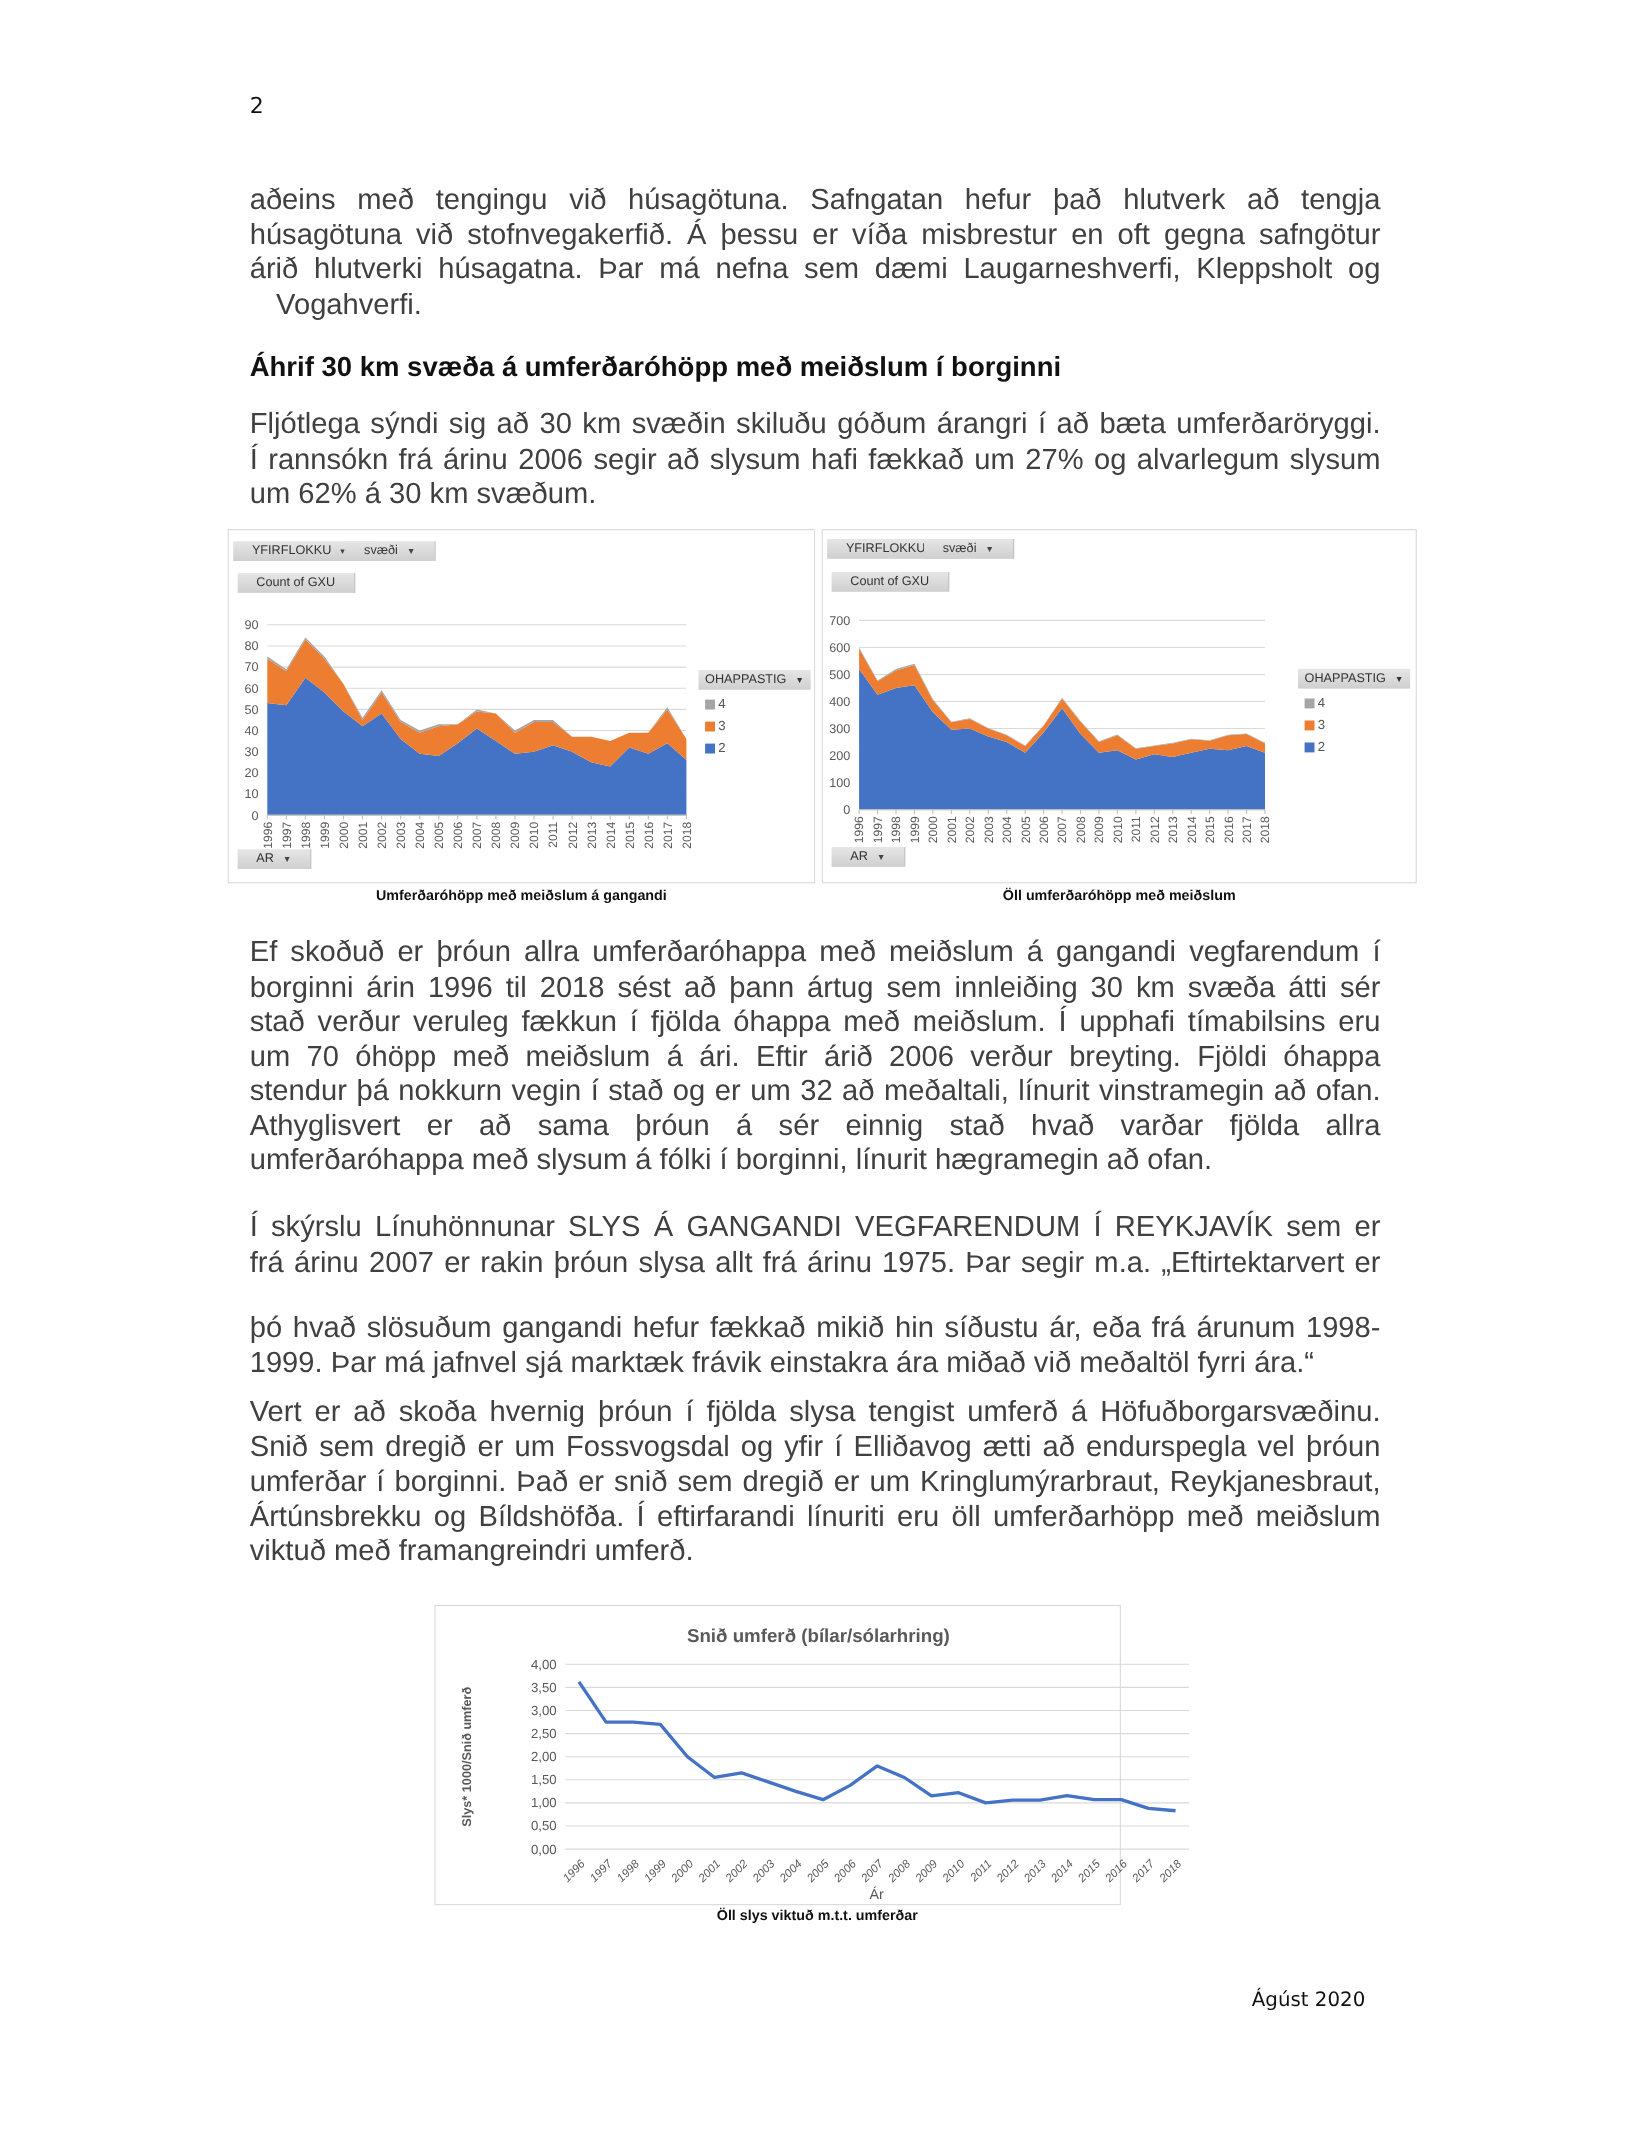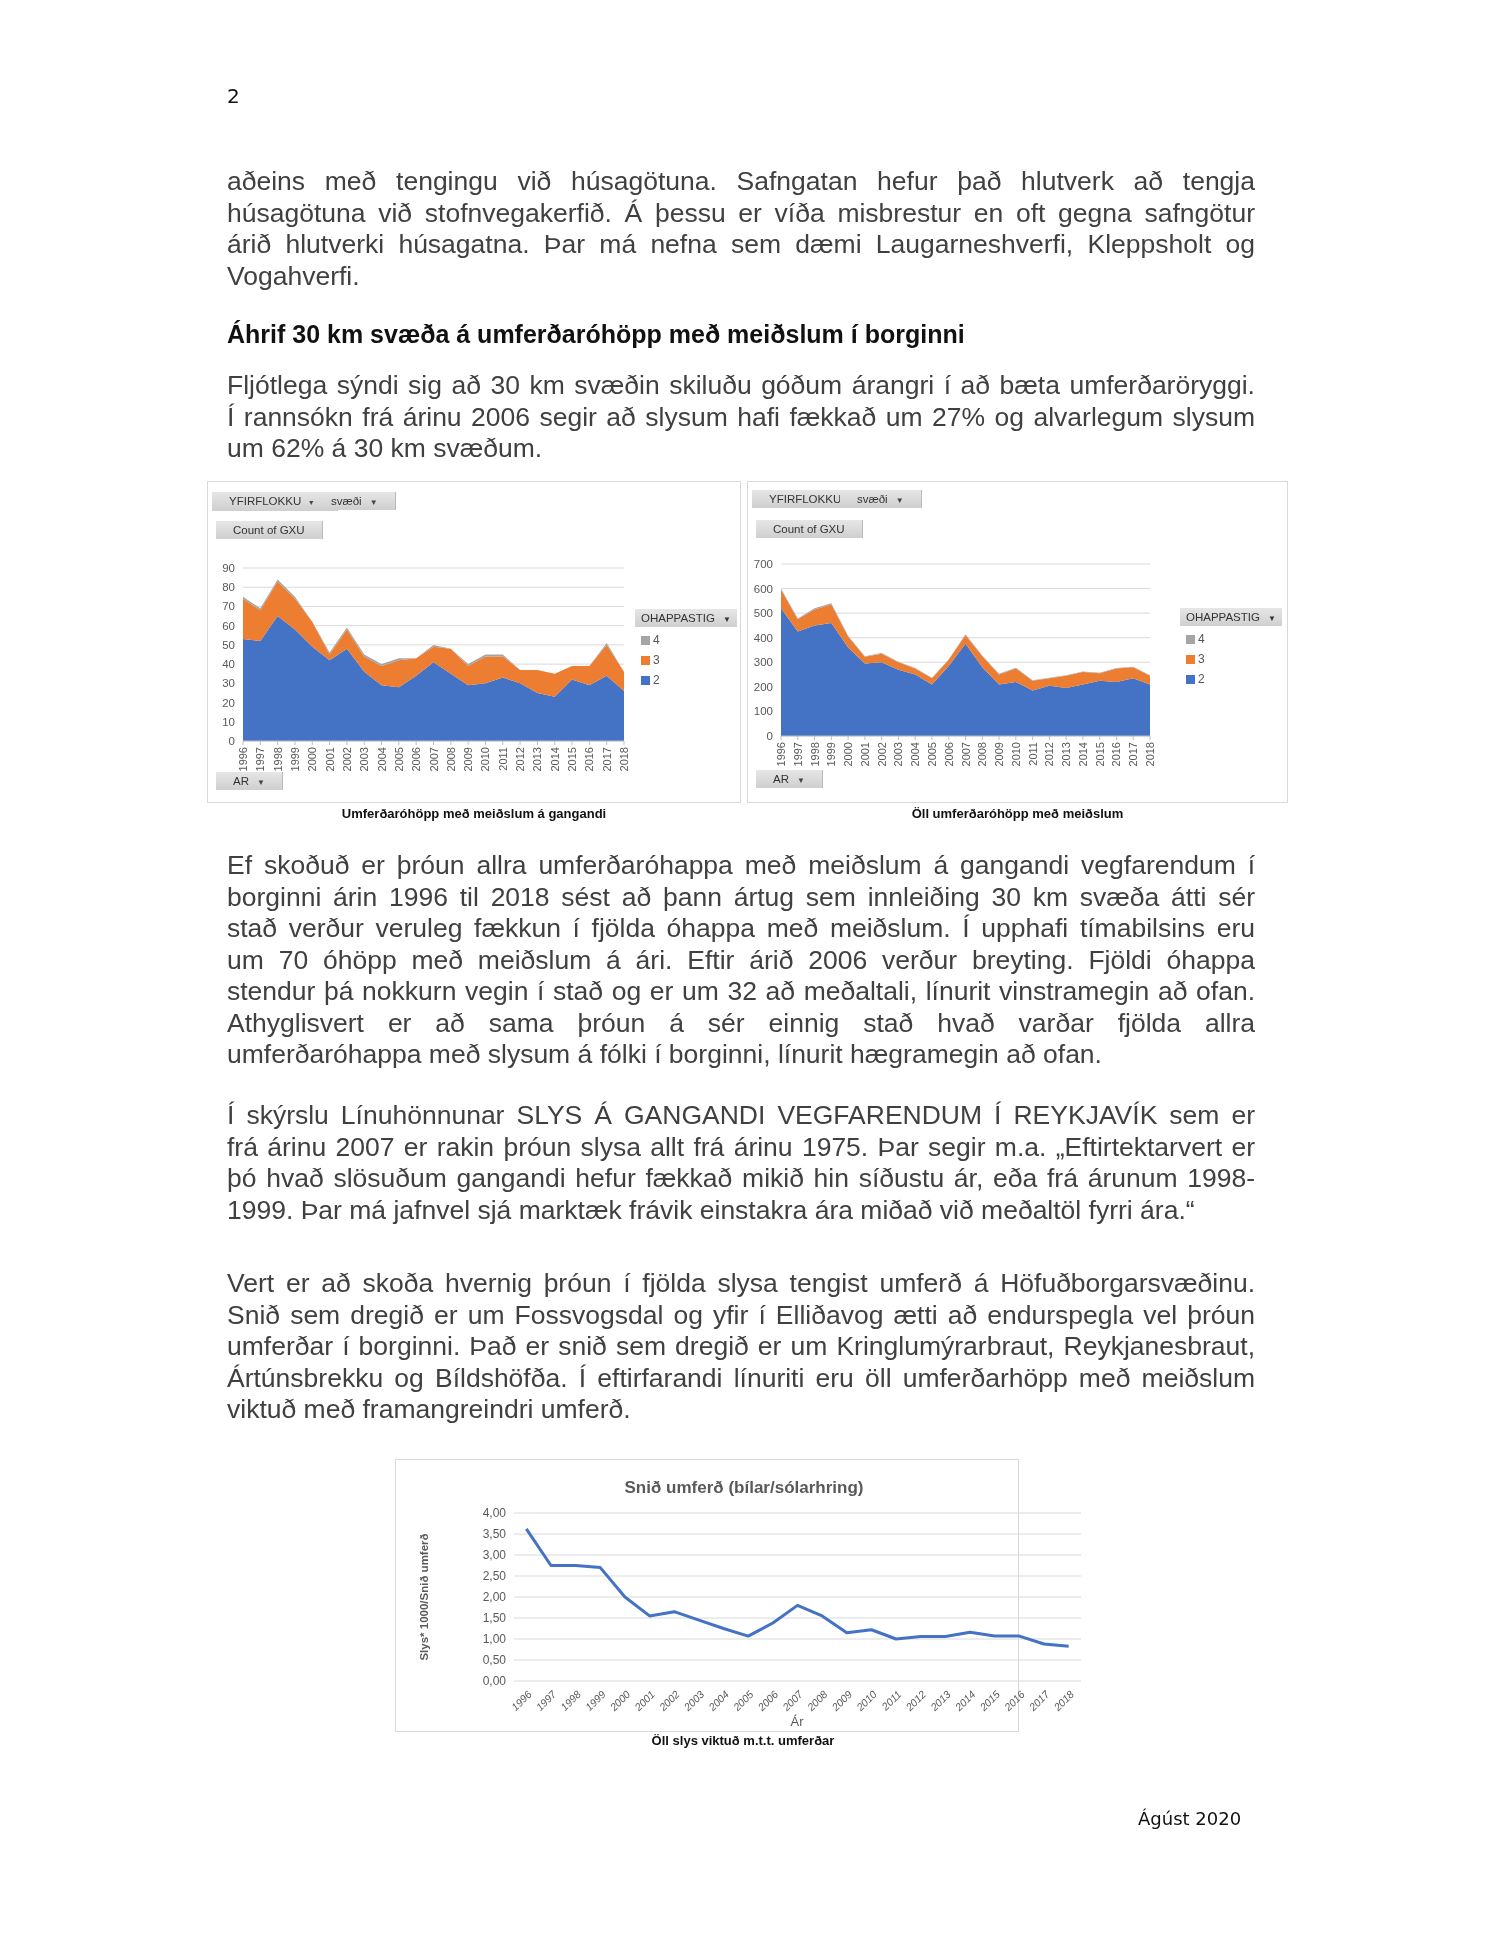--- a/index.html
+++ b/index.html
@@ -20,21 +20,21 @@
 </style>
 </head>
 <body>
 
 <div class="page-num">2</div>
 
 <div class="para" id="p1" style="top:166px;">
     <div style="text-align: justify; text-align-last: justify;">aðeins með tengingu við húsagötuna. Safngatan hefur það hlutverk að tengja</div>
     <div style="text-align: justify; text-align-last: justify;">húsagötuna við stofnvegakerfið. Á þessu er víða misbrestur en oft gegna safngötur</div>
     <div style="text-align: justify; text-align-last: justify;">árið hlutverki húsagatna. Þar má nefna sem dæmi Laugarneshverfi, Kleppsholt og</div>
-    <div style="text-align: right; text-align-last: left;">Vogahverfi.</div>
+    <div style="text-align: right; text-align-last: left; margin-left: 24px;">Vogahverfi.</div>
   </div>
 <div class="heading">Áhrif 30 km svæða á umferðaróhöpp með meiðslum í borginni</div>
 <div class="para" id="p2" style="top:370px;">
     <div style="text-align: justify; text-align-last: justify;">Fljótlega sýndi sig að 30 km svæðin skiluðu góðum árangri í að bæta umferðaröryggi.</div>
     <div style="text-align: justify; text-align-last: justify;">Í rannsókn frá árinu 2006 segir að slysum hafi fækkað um 27% og alvarlegum slysum</div>
     <div style="text-align: left; text-align-last: left;">um 62% á 30 km svæðum.</div>
   </div>
 
 <div class="chartbox" style="left:207px; top:481px; width:534px; height:322px;">
   <div class="pill" style="left:4px; top:10px;"><span>YFIRFLOKKU</span><span class="arr">▾⏷</span></div>
@@ -227,21 +227,21 @@
     <div style="text-align: justify; text-align-last: justify;">borginni árin 1996 til 2018 sést að þann ártug sem innleiðing 30 km svæða átti sér</div>
     <div style="text-align: justify; text-align-last: justify;">stað verður veruleg fækkun í fjölda óhappa með meiðslum. Í upphafi tímabilsins eru</div>
     <div style="text-align: justify; text-align-last: justify;">um 70 óhöpp með meiðslum á ári. Eftir árið 2006 verður breyting. Fjöldi óhappa</div>
     <div style="text-align: justify; text-align-last: justify;">stendur þá nokkurn vegin í stað og er um 32 að meðaltali, línurit vinstramegin að ofan.</div>
     <div style="text-align: justify; text-align-last: justify;">Athyglisvert er að sama þróun á sér einnig stað hvað varðar fjölda allra</div>
     <div style="text-align: left; text-align-last: left;">umferðaróhappa með slysum á fólki í borginni, línurit hægramegin að ofan.</div>
   </div>
 <div class="para" id="p4" style="top:1100px;">
     <div style="text-align: justify; text-align-last: justify;">Í skýrslu Línuhönnunar SLYS Á GANGANDI VEGFARENDUM Í REYKJAVÍK sem er</div>
     <div style="text-align: justify; text-align-last: justify;">frá árinu 2007 er rakin þróun slysa allt frá árinu 1975. Þar segir m.a. „Eftirtektarvert er</div>
-    <div style="text-align: justify; text-align-last: justify;">þó hvað slösuðum gangandi hefur fækkað mikið hin síðustu ár, eða frá árunum 1998-</div>
+    <div style="text-align: justify; text-align-last: justify; margin-top: 28px;">þó hvað slösuðum gangandi hefur fækkað mikið hin síðustu ár, eða frá árunum 1998-</div>
     <div style="text-align: left; text-align-last: left;">1999. Þar má jafnvel sjá marktæk frávik einstakra ára miðað við meðaltöl fyrri ára.“</div>
   </div>
 <div class="para" id="p5" style="top:1268px;">
     <div style="text-align: justify; text-align-last: justify;">Vert er að skoða hvernig þróun í fjölda slysa tengist umferð á Höfuðborgarsvæðinu.</div>
     <div style="text-align: justify; text-align-last: justify;">Snið sem dregið er um Fossvogsdal og yfir í Elliðavog ætti að endurspegla vel þróun</div>
     <div style="text-align: justify; text-align-last: justify;">umferðar í borginni. Það er snið sem dregið er um Kringlumýrarbraut, Reykjanesbraut,</div>
     <div style="text-align: justify; text-align-last: justify;">Ártúnsbrekku og Bíldshöfða. Í eftirfarandi línuriti eru öll umferðarhöpp með meiðslum</div>
     <div style="text-align: left; text-align-last: left;">viktuð með framangreindri umferð.</div>
   </div>
 

